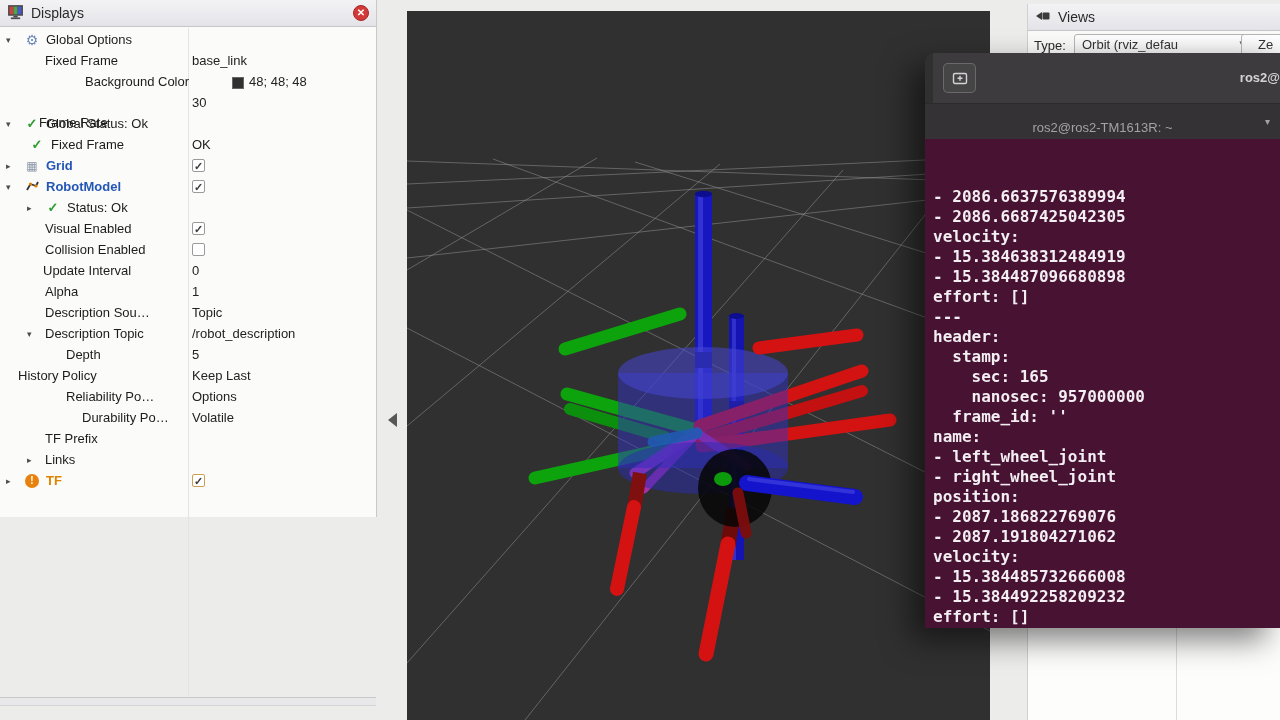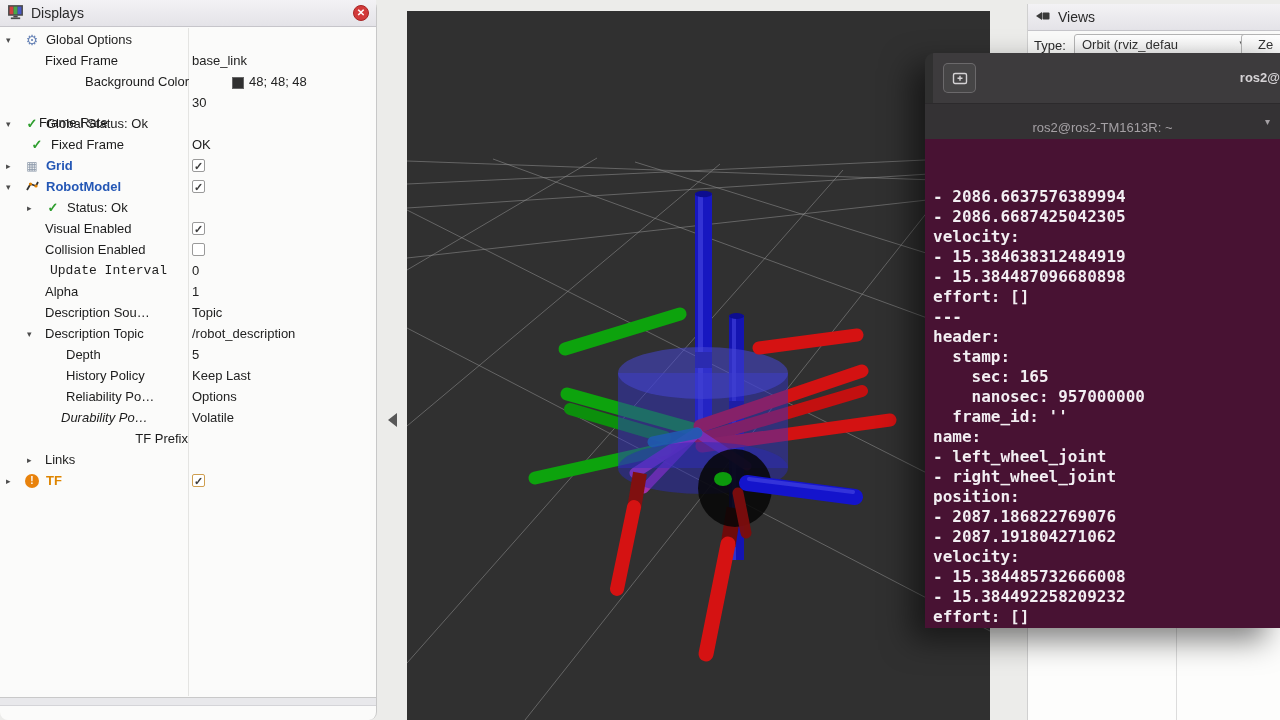--- a/index.html
+++ b/index.html
@@ -5,21 +5,21 @@
   * { box-sizing: border-box; margin: 0; padding: 0; }
   html,body { width:1280px; height:720px; }
   body {
     position: relative; overflow: hidden;
     background: #ececea;
     font-family: "Liberation Sans", sans-serif;
   }
   .abs { position: absolute; }
 
   
-  #displays-panel { left:0; top:0; width:377px; height:720px; background:#fbfbfa; border-right:1px solid #c8c8c8;border-radius:8px; }
+  #displays-panel { left:0; top:0; width:377px; height:517px; background:#fbfbfa; border-right:1px solid #c8c8c8; }
   .panel-titlebar { position:relative; height:27px; background:linear-gradient(#f3f2f5,#e4e3e8);
     border-bottom:1px solid #c6c5ca; display:flex; align-items:center; padding:0 7px; }
   .panel-title { font-size:14px; color:#2a2a2a; margin-left:7px; }
   #displays-close { margin-left:auto; width:16px; height:16px; border-radius:50%;
     background:#d23a3a; border:1px solid #a82626; color:#fff; font-size:10px; line-height:14px;
     text-align:center; font-weight:bold; cursor:default; }
   #col-divider { left:188px; top:28px; height:668px; width:1px; background:#e4e4e2; }
   #tree { left:0; top:29px; right:1px; position:absolute; }
   .trow { height:21px; display:flex; align-items:center; font-size:13px; color:#1c1c1c; white-space:nowrap; }
   .tcell-label { width:188px; display:flex; align-items:center; overflow:hidden; flex:none; }
@@ -210,21 +210,21 @@
       <div class="trow">
         <div class="tcell-label" style="padding-left: 27px;">
           <span class="arrow"></span>
           <span class="tlabel">Collision Enabled</span>
         </div>
         <div class="tcell-value">
           <span class="cb"></span>
         </div>
       </div>
       <div class="trow">
-        <div class="tcell-label" style="padding-left: 32px; font-family: Liberation Mono, monospace;">
+        <div class="tcell-label" style="padding-left: 25px;">
           <span class="arrow"></span>
           <span class="tlabel">Update Interval</span>
         </div>
         <div class="tcell-value">
           <span>0</span>
         </div>
       </div>
       <div class="trow">
         <div class="tcell-label" style="padding-left: 27px;">
           <span class="arrow"></span>
@@ -255,48 +255,48 @@
       <div class="trow">
         <div class="tcell-label" style="padding-left: 48px;">
           <span class="arrow"></span>
           <span class="tlabel">Depth</span>
         </div>
         <div class="tcell-value">
           <span>5</span>
         </div>
       </div>
       <div class="trow">
+        <div class="tcell-label" style="">
+          <span class="arrow"></span>
+          <span class="tlabel">History Policy</span>
+        </div>
+        <div class="tcell-value">
+          <span>Keep Last</span>
+        </div>
+      </div>
+      <div class="trow">
         <div class="tcell-label" style="padding-left: 48px;">
           <span class="arrow"></span>
-          <span class="tlabel">History Policy</span>
-        </div>
-        <div class="tcell-value">
-          <span>Keep Last</span>
-        </div>
-      </div>
-      <div class="trow">
-        <div class="tcell-label" style="padding-left: 48px;">
-          <span class="arrow"></span>
           <span class="tlabel">Reliability Po…</span>
         </div>
         <div class="tcell-value">
           <span>Options</span>
         </div>
       </div>
       <div class="trow">
-        <div class="tcell-label" style="padding-left: 43px; font-style: italic;">
+        <div class="tcell-label" style="padding-left: 64px;">
           <span class="arrow"></span>
           <span class="tlabel">Durability Po…</span>
         </div>
         <div class="tcell-value">
           <span>Volatile</span>
         </div>
       </div>
       <div class="trow">
-        <div class="tcell-label" style="padding-left: 27px; justify-content: flex-end;">
+        <div class="tcell-label" style="padding-left: 27px;">
           <span class="arrow"></span>
           <span class="tlabel">TF Prefix</span>
         </div>
         <div class="tcell-value"></div>
       </div>
       <div class="trow">
         <div class="tcell-label" style="padding-left: 27px;">
           <span class="arrow">▸</span>
           <span class="tlabel">Links</span>
         </div>

